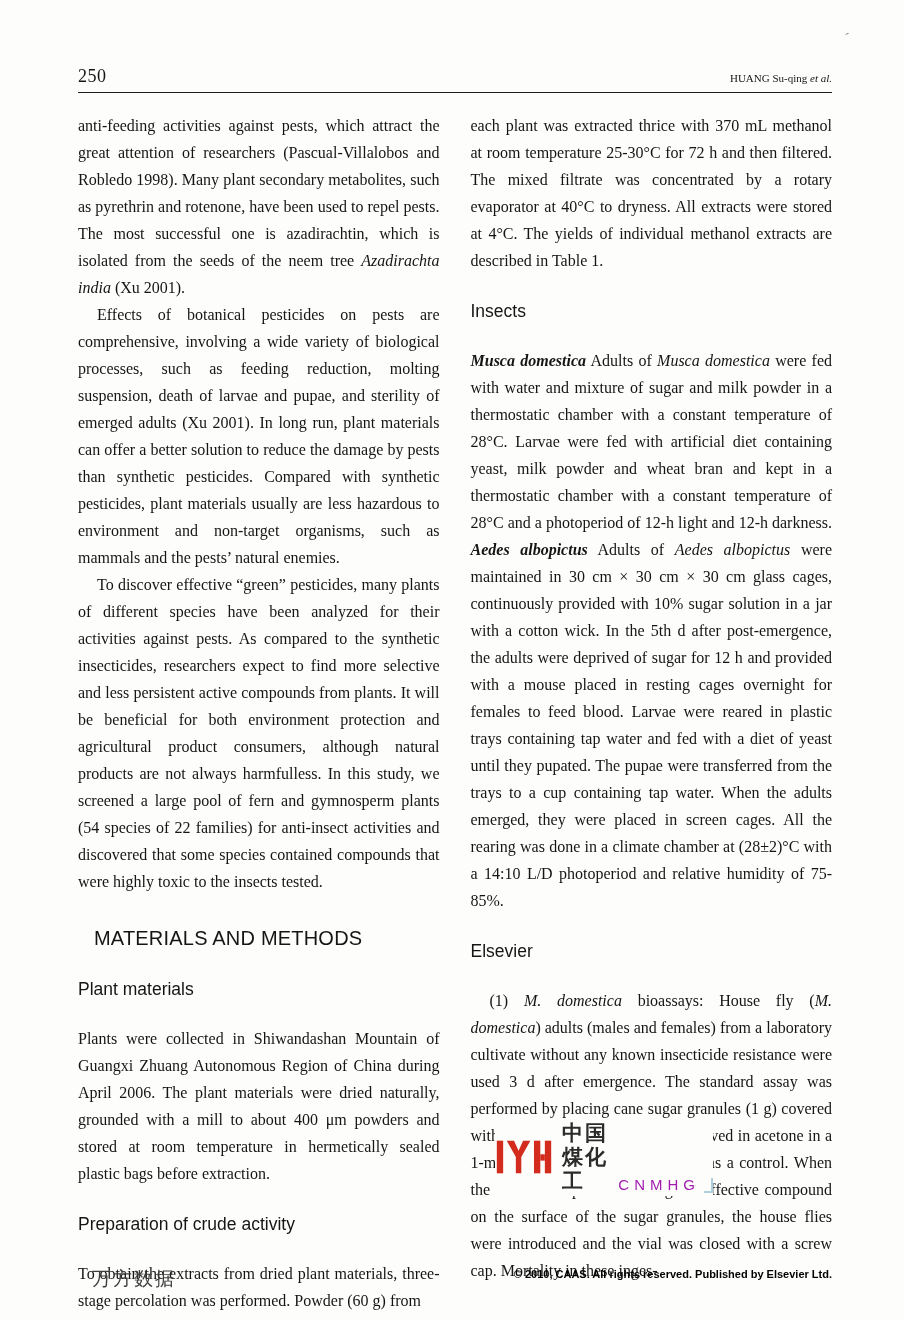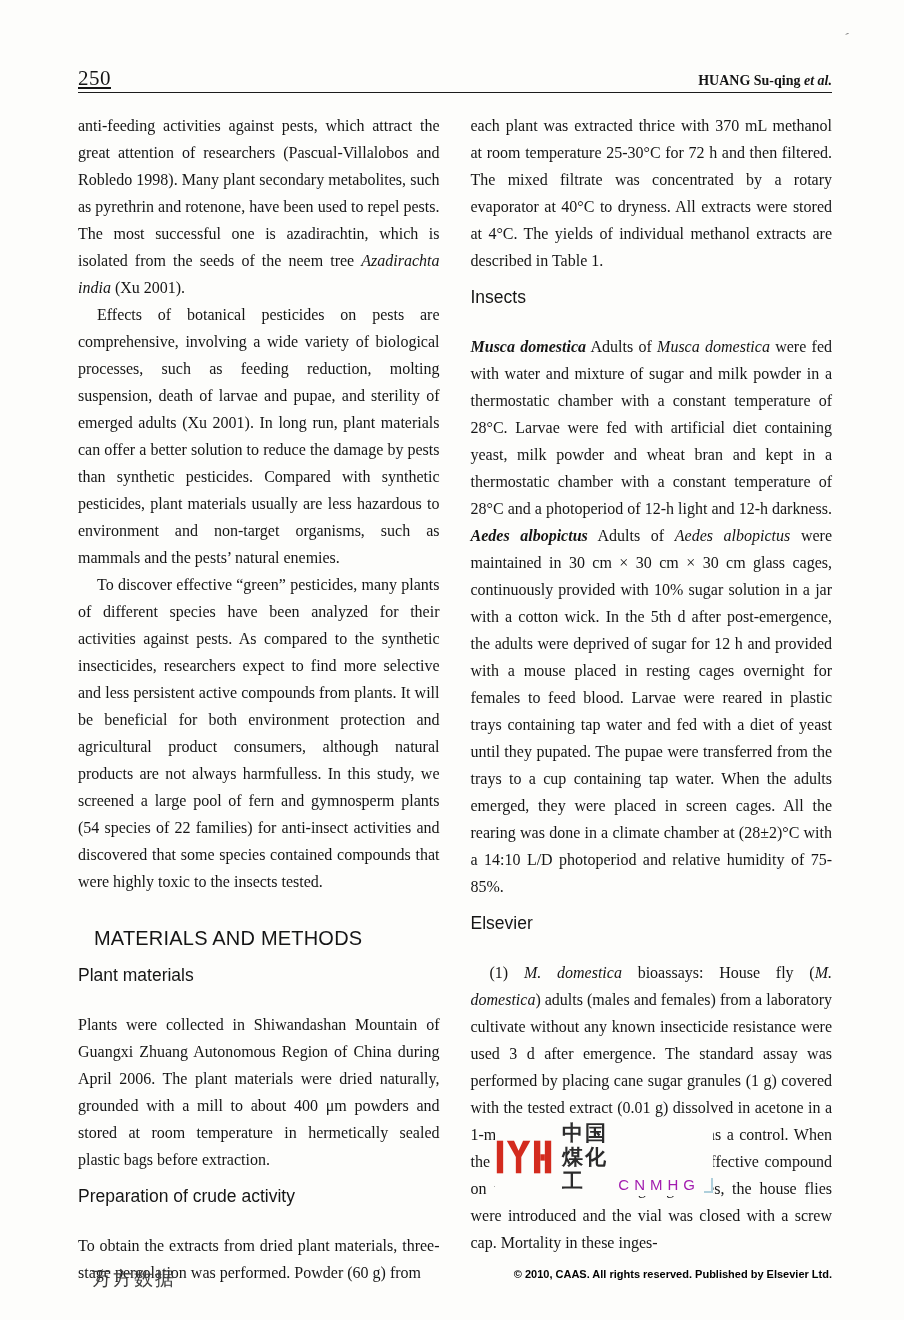--- a/index.html
+++ b/index.html
@@ -6,40 +6,40 @@
   html,body { background:#ffffff; }
   .page {
     position:relative; width:904px; height:1320px; margin:0 auto;
     background:#fdfdfb; color:#151515; overflow:hidden;
     font-family:"Liberation Serif", serif;
   }
   .running-head {
     position:absolute; top:66px; left:78px; width:754px;
     display:flex; justify-content:space-between; align-items:baseline;
   }
-  .page-number { font-size:21px; letter-spacing:0.5px;text-decoration:underline; }
-  .authors { font-size:14px; font-weight:bold; }
+  .page-number { font-size:18px; letter-spacing:0.5px; }
+  .authors { font-size:11px; font-weight:normal; }
   .authors .et-al { font-style:italic; }
   .head-rule { position:absolute; top:92px; left:78px; width:754px; border-top:1.6px solid #1c1c1c; }
   .stray-mark { position:absolute; top:30px; right:56px; color:#8a8a8a; font-size:15px; transform:rotate(18deg); }
 
   .body-cols { position:absolute; top:112px; left:78px; width:754px; display:flex; gap:31px; }
   .col { width:361.5px; font-size:16px; line-height:27px; text-align:justify; hyphens:auto; }
   .col p { margin:0;font-family:Liberation Serif, serif; }
   .indent { text-indent:19px; }
   .it { font-style:italic; }
   .bi { font-style:italic; font-weight:bold; }
 
   .h1 {
     font-family:"Liberation Sans", sans-serif; font-weight:400;
     font-size:20px; letter-spacing:0.2px; margin:30px 16px 8px; text-align:left;
   }
   .h2 {
     font-family:"Liberation Sans", sans-serif; font-weight:400;
-    font-size:17.5px; margin:10px 0 22px; text-align:left;
+    font-size:17.5px; margin:24px 0 22px; text-align:left;
   }
 
   .watermark {
     position:absolute; left:495px; top:1118px; width:218px; height:78px;
     background:#fdfdfb; display:flex; align-items:center; gap:9px;
   }
   .wm-logo { flex:0 0 auto; display:block; }
   .wm-text { display:flex; flex-direction:row; line-height:1.15; }
   .wm-cn { font-size:21px; color:#2b2b2b; letter-spacing:2px; font-weight:bold; }
   .wm-en-row { display:flex; align-items:flex-end; margin-top:4px; }

